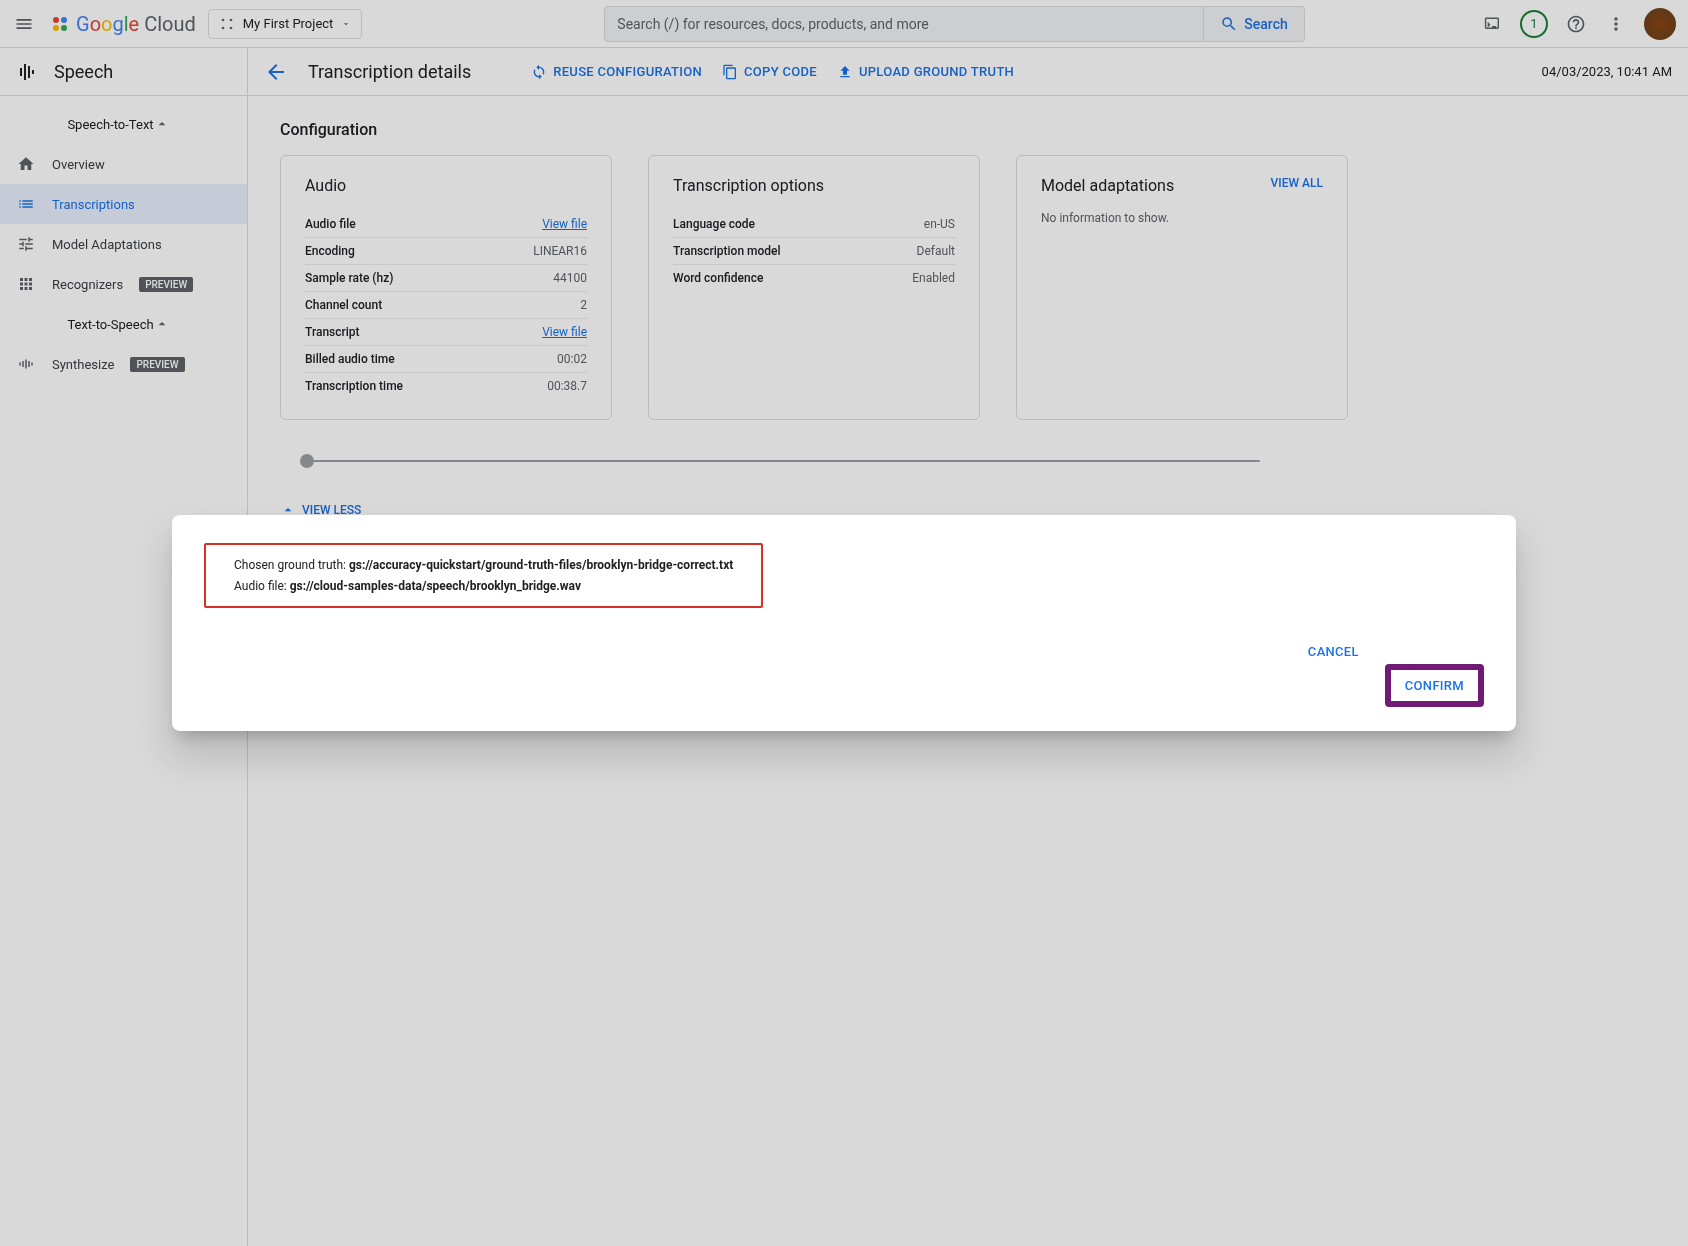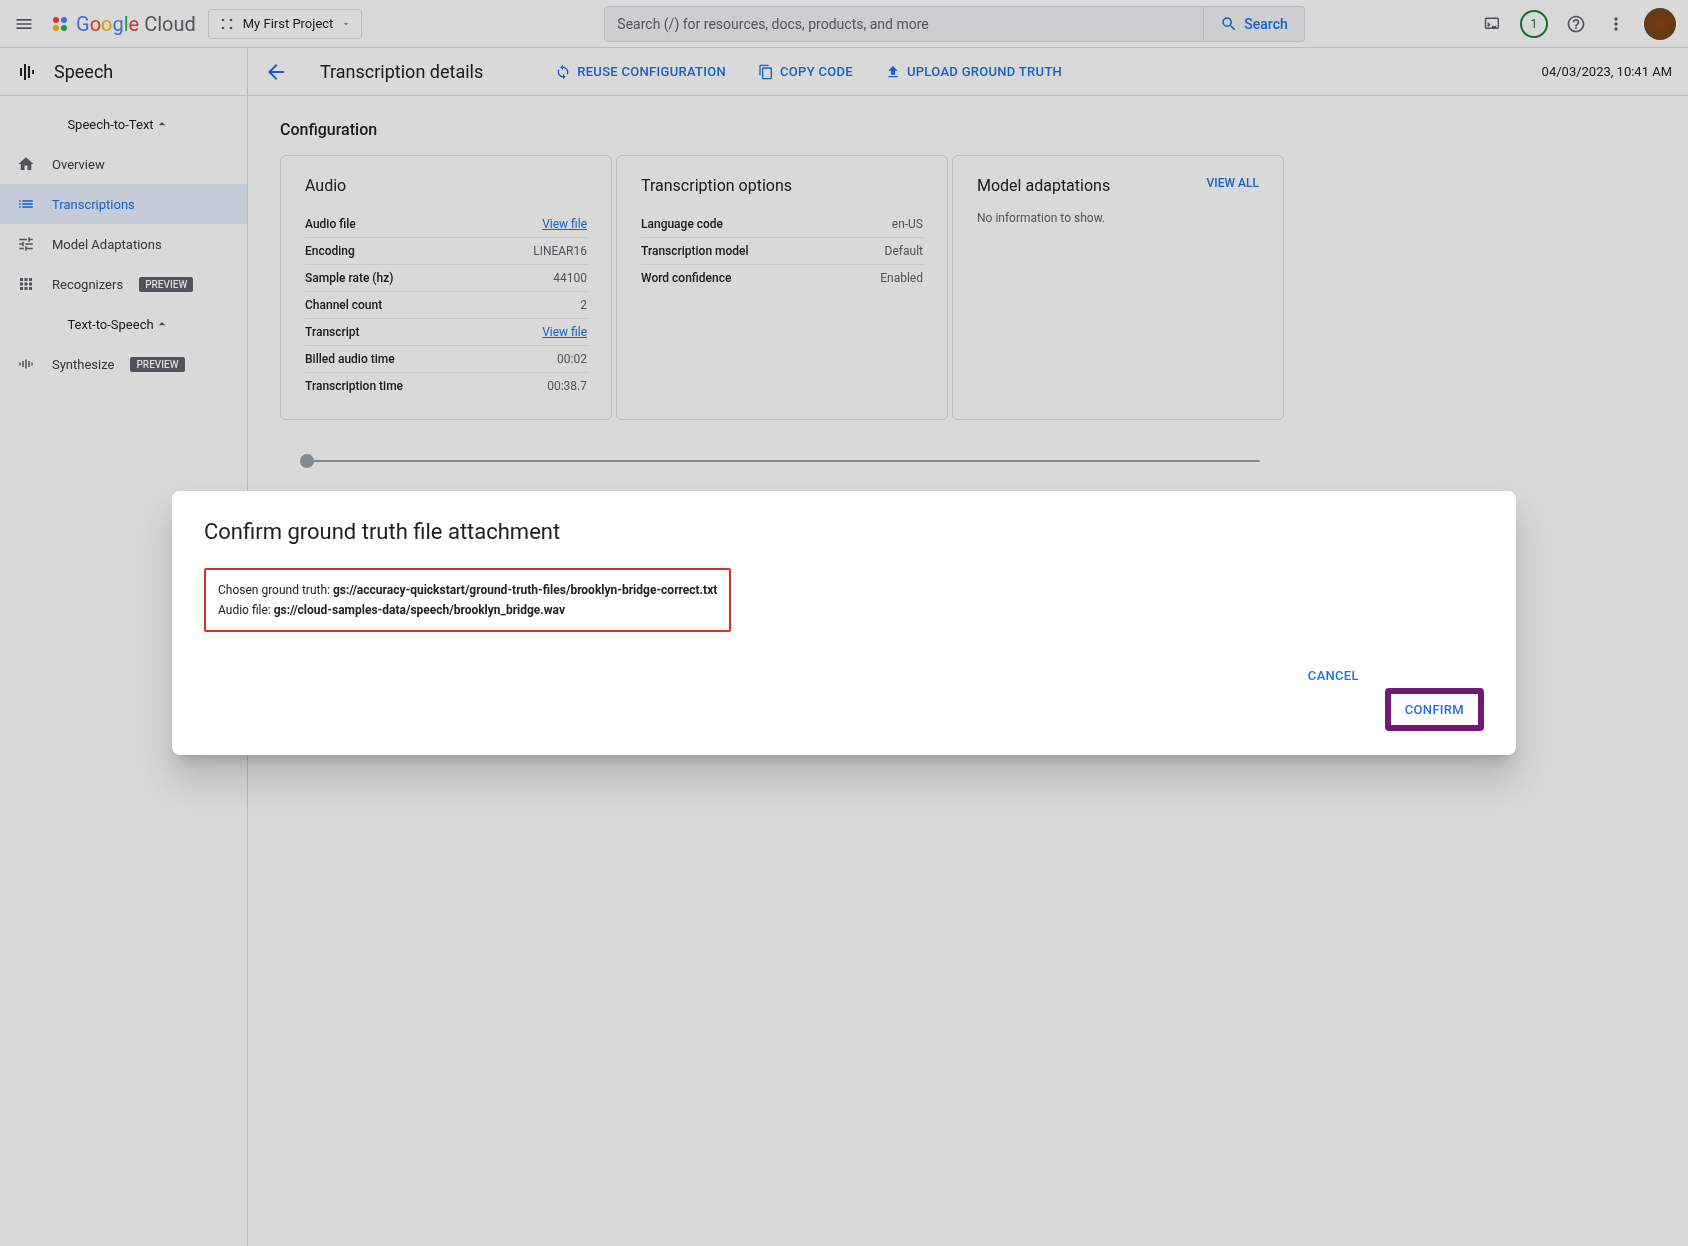--- a/index.html
+++ b/index.html
@@ -15,40 +15,40 @@
 .search-btn { height: 36px; border: 1px solid #dadce0; border-left: none; border-radius: 0 4px 4px 0; padding: 0 16px; display: flex; align-items: center; gap: 6px; color: #1a73e8; background: #f1f3f4; cursor: pointer; font-weight: 500; font-size: 14px; }
 .header-right { margin-left: auto; display: flex; align-items: center; gap: 16px; }
 .circle-badge { width: 28px; height: 28px; border: 2px solid #188038; border-radius: 50%; display: flex; align-items: center; justify-content: center; font-size: 13px; color: #188038; }
 .header-icon { width: 24px; height: 24px; cursor: pointer; display: flex; align-items: center; justify-content: center; color: #5f6368; }
 .avatar { width: 32px; height: 32px; border-radius: 50%; background: radial-gradient(circle, #8b4513, #654321); }
 
 
 .subheader { height: 48px; border-bottom: 1px solid #dadce0; display: flex; align-items: center; }
 .subheader-left { width: 248px; display: flex; align-items: center; gap: 14px; padding: 0 16px; border-right: 1px solid #dadce0; height: 100%; }
 .subheader-title { font-size: 18px; }
-.subheader-main { flex: 1; display: flex; align-items: center; padding: 0 16px; gap: 32px; }
+.subheader-main { flex: 1; display: flex; align-items: center; padding: 0 16px; gap: 20px; }
 .back-arrow { width: 24px; height: 24px; cursor: pointer; color: #1a73e8; }
 .page-title { font-size: 18px; }
 .action-btn { display: flex; align-items: center; gap: 6px; color: #1a73e8; font-size: 13px; font-weight: 500; cursor: pointer; text-transform: uppercase; letter-spacing: 0.3px; }
 .action-btn.first { margin-left: 40px; }
 .timestamp { margin-left: auto; font-size: 13px; color: #202124; }
 
 
 .body-row { display: flex; height: calc(100% - 96px); }
 .sidebar { width: 248px; border-right: 1px solid #dadce0; padding-top: 8px; }
 .sidebar-header { display: flex; align-items: center; justify-content: center; padding: 12px 16px 12px 6px; font-size: 13px; cursor: pointer; }
 .sidebar-item { display: flex; align-items: center; gap: 16px; padding: 10px 16px; font-size: 13px; cursor: pointer; color: #3c4043; }
 .sidebar-item.active { background: #e8f0fe; color: #1a73e8; }
 .sidebar-item .icon { width: 20px; height: 20px; display: flex; align-items: center; justify-content: center; }
 .preview-badge { background: #5f6368; color: #fff; font-size: 10px; padding: 2px 6px; border-radius: 2px; font-weight: 500; }
 
 
 .main { flex: 1; padding: 24px 32px; overflow-y: auto; }
 .section-title { font-size: 16px; font-weight: 500; margin-bottom: 16px; }
-.cards-row { display: flex; gap: 4px; margin-bottom: 40px; }
+.cards-row { display: flex; gap: 36px; margin-bottom: 40px; }
 .card { border: 1px solid #dadce0; border-radius: 6px; padding: 20px 24px; min-height: 260px; }
 .card.audio { width: 332px; }
 .card.options { width: 332px; }
 .card.adaptations { width: 332px; position: relative; }
 .card-title { font-size: 16px; margin-bottom: 16px; }
 .kv-row { display: flex; justify-content: space-between; padding: 6px 0; border-bottom: 1px solid #e8eaed; font-size: 12px; }
 .kv-row:last-child { border-bottom: none; }
 .kv-key { font-weight: 500; }
 .kv-val { color: #5f6368; }
 .link { color: #1a73e8; text-decoration: underline; cursor: pointer; }
@@ -69,21 +69,21 @@
 .trans-table th { text-align: left; padding: 8px 12px; font-weight: 400; color: #5f6368; }
 .trans-table td { padding: 10px 12px; border-bottom: 1px solid #e8eaed; }
 .trans-table th:nth-child(2), .trans-table td:nth-child(2),
 .trans-table th:nth-child(4), .trans-table td:nth-child(4) { text-align: right; }
 
 
 .modal-backdrop { position: absolute; inset: 0; background: rgba(0,0,0,0.15); display: flex; align-items: center; justify-content: center; }
 .modal { background: #fff; width: 1344px; border-radius: 8px; padding: 28px 32px 24px; box-shadow: 0 11px 15px -7px rgba(0,0,0,.2), 0 24px 38px 3px rgba(0,0,0,.14); }
 .modal-title { font-size: 22px; margin-bottom: 24px; }
 .modal-text { font-size: 13px; margin-bottom: 20px; line-height: 1.5; }
-.file-box { border: 2px solid #d93025; border-radius: 2px; padding: 10px 12px; font-size: 12px; line-height: 1.7; width: fit-content; margin-bottom: 28px; }
+.file-box { border: 2px solid #d93025; border-radius: 2px; padding: 10px 28px; font-size: 12px; line-height: 1.7; width: fit-content; margin-bottom: 28px; }
 .file-box strong { font-weight: 700; }
 .modal-actions { display: flex; justify-content: flex-end; gap: 12px; }
 .modal-btn { padding: 8px 14px; font-size: 13px; font-weight: 500; color: #1a73e8; cursor: pointer; border-radius: 4px; letter-spacing: 0.3px; }
 .modal-btn.confirm { border: 6px solid #701a75; margin-top: 28px; }
 
 svg { display: block; }
 </style>
 </head>
 <body>
 
@@ -343,21 +343,20 @@
           <td>0.98</td>
           <td>how old is the Brooklyn Bridge</td>
         </tr>
       </tbody>
     </table>
   </div>
 </div>
 
 <div class="modal-backdrop">
   <div class="modal">
-    <div class="modal-title">Confirm ground truth file attachment</div>
     <div class="file-box">
       <div><span>Chosen ground truth: </span><strong>gs://accuracy-quickstart/ground-truth-files/brooklyn-bridge-correct.txt</strong></div>
       <div><span>Audio file: </span><strong>gs://cloud-samples-data/speech/brooklyn_bridge.wav</strong></div>
     </div>
     <div class="modal-actions">
       <div class="modal-btn">CANCEL</div>
       <div class="modal-btn confirm">CONFIRM</div>
     </div>
   </div>
 </div>

